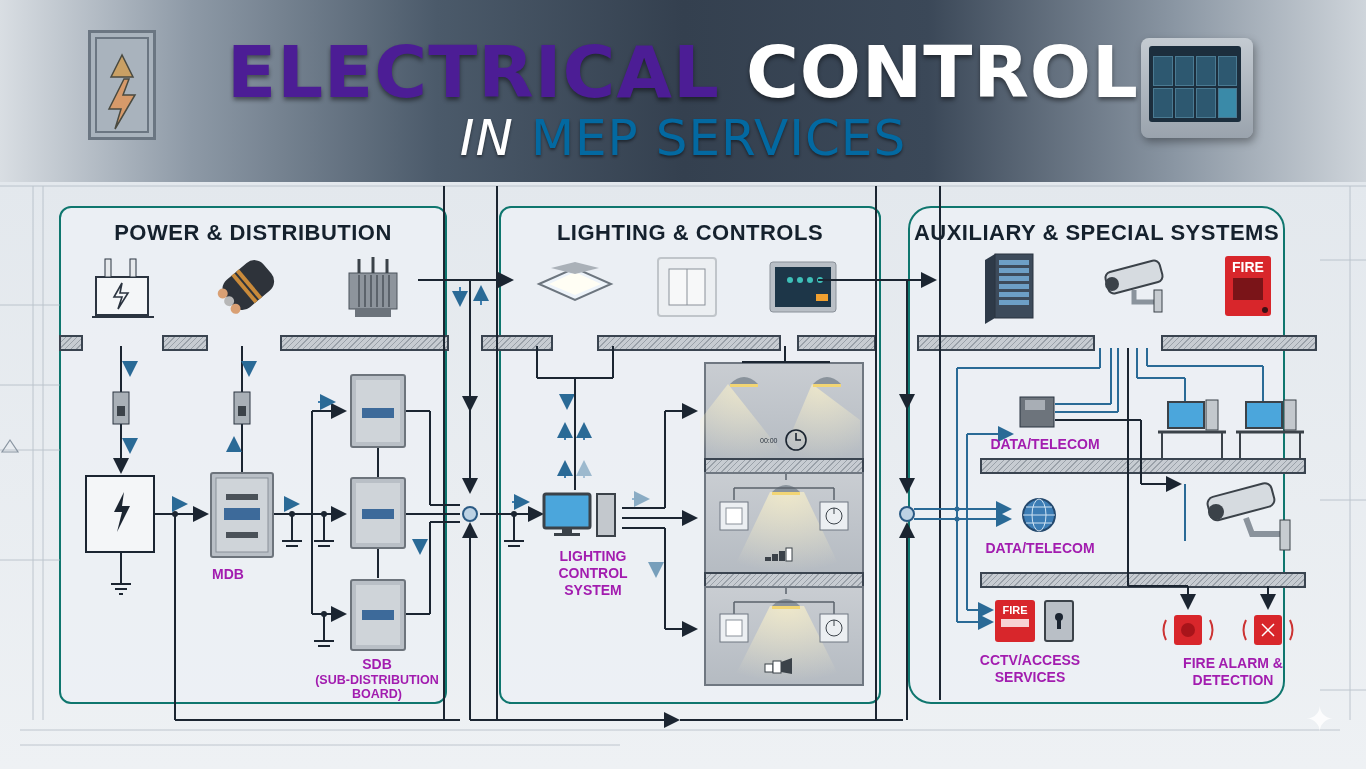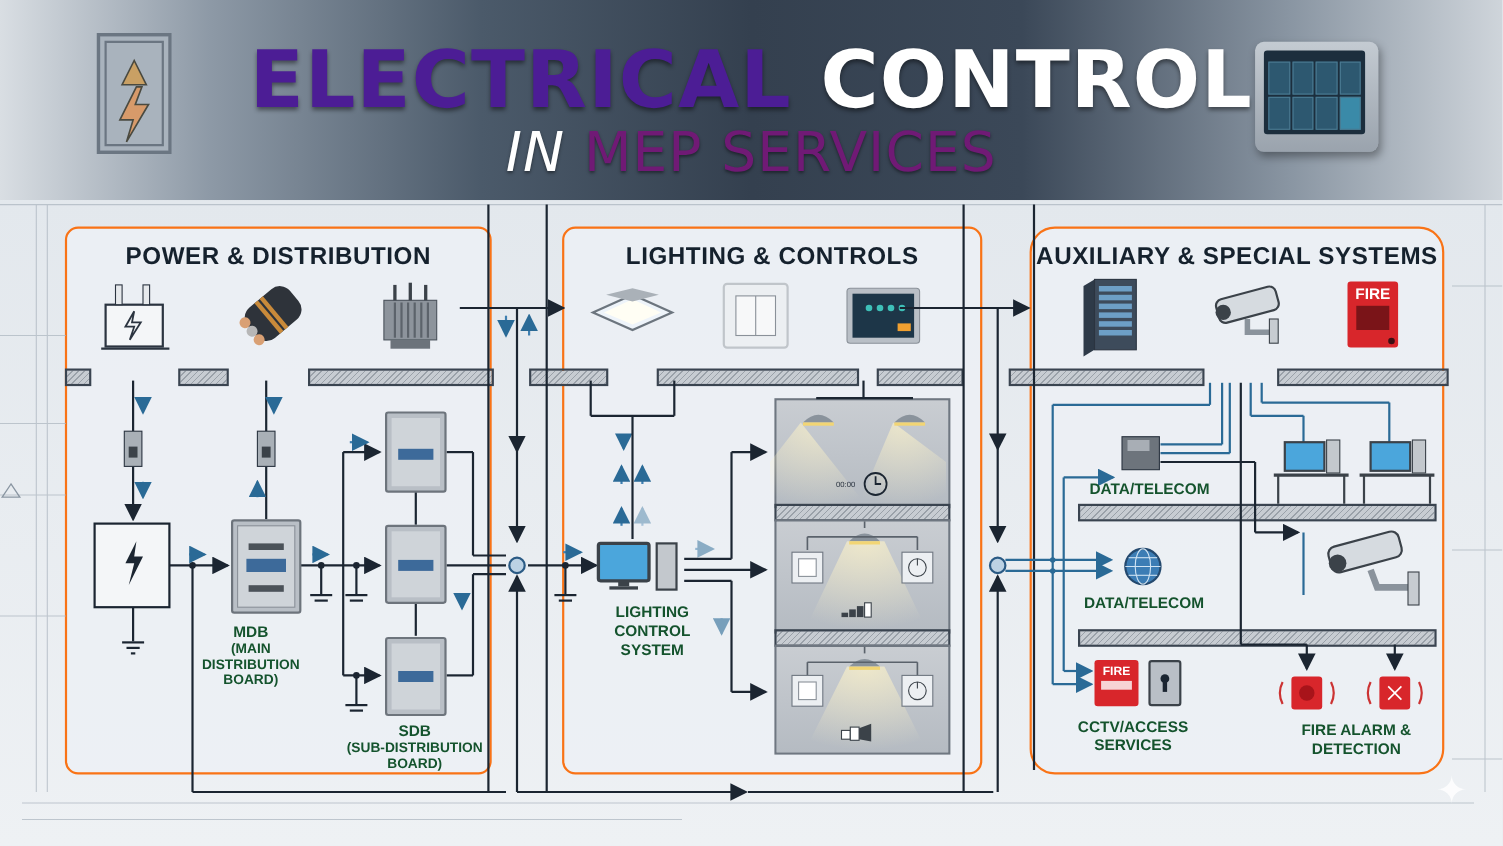--- a/index.html
+++ b/index.html
@@ -11,35 +11,35 @@
     background:linear-gradient(180deg,#e3e8ed,#eef1f4);}
   .title-line1{position:absolute;left:0;width:1366px;top:32px;text-align:center;
     font-family:"DejaVu Sans", sans-serif;font-weight:bold;font-size:72px;letter-spacing:1px;line-height:80px;
     text-shadow:0 3px 4px rgba(0,0,0,.45);}
   .title-line1 .blue{color:#4c1d95;}
   .title-line1 .white{color:#ffffff;}
   .title-line2{position:absolute;left:0;width:1366px;top:108px;text-align:center;
     font-family:"DejaVu Sans", sans-serif;font-size:50px;line-height:60px;letter-spacing:1px;
     text-shadow:0 2px 3px rgba(0,0,0,.45);}
   .title-line2 .white{color:#fff;font-style:italic;}
-  .title-line2 .orange{color:#701a75;}
+  .title-line2 .orange{color:#0369a1;}
   .hdr-icon-box{position:absolute;left:88px;top:30px;width:62px;height:104px;
     border:3px solid #6b7682;background:#a9b3bd;box-shadow:inset 0 0 0 4px #a9b3bd, inset 0 0 0 6px #6b7682;}
   .tablet{position:absolute;left:1141px;top:38px;width:112px;height:100px;border-radius:8px;
     background:linear-gradient(180deg,#c4cbd2,#9aa3ad);box-shadow:2px 4px 8px rgba(0,0,0,.35);}
   .tablet .screen{position:absolute;left:8px;top:8px;right:12px;bottom:16px;background:#1c2e3d;border-radius:3px;
     display:grid;grid-template-columns:repeat(4,1fr);grid-template-rows:1fr 1fr;gap:2px;padding:10px 4px 4px;}
   .tablet .tile{background:#2d5870;border:1px solid #4a7a92;}
-  .panel{position:absolute;top:206px;height:494px;border:2px solid #f97316;border-radius:12px;
+  .panel{position:absolute;top:206px;height:494px;border:2px solid #0f766e;border-radius:12px;
     background:rgba(236,240,244,.85);}
   .panel-title{position:absolute;top:12px;left:0;right:0;text-align:center;font-weight:bold;
     font-size:22px;color:#15212d;letter-spacing:.5px;}
   .hatch{position:absolute;height:12px;border:2px solid #3a4450;
     background:repeating-linear-gradient(135deg,#c7ccd2 0 3px,#9aa1a9 3px 4px);}
-  .lbl{position:absolute;font-weight:bold;color:#14532d;text-align:center;font-size:14px;line-height:17px;}
+  .lbl{position:absolute;font-weight:bold;color:#a21caf;text-align:center;font-size:14px;line-height:17px;}
   svg.overlay{position:absolute;left:0;top:0;width:1366px;height:769px;pointer-events:none;}
   .room{position:absolute;border:2px solid #6f7781;background:linear-gradient(180deg,#c9cdd2,#b5bbc2);}
   .sparkle{position:absolute;right:32px;bottom:30px;color:#ffffff;font-size:34px;opacity:.85;}
 </style>
 </head>
 <body>
 
 <div class="header"></div>
 <div class="bg-grid"></div>
 
@@ -68,24 +68,24 @@
     <div class="tile"></div>
       <div class="tile"></div>
       <div class="tile"></div>
       <div class="tile" style="background:#3a8aa8"></div>
   </div>
 </div>
 
 <div class="panel" style="left:59px;width:384px;">
   <div class="panel-title">POWER &amp; DISTRIBUTION</div>
 </div>
-<div class="panel" style="left:511px;width:378px;">
+<div class="panel" style="left:499px;width:378px;">
   <div class="panel-title">LIGHTING &amp; CONTROLS</div>
 </div>
-<div class="panel" style="left:936px;width:373px;border-radius:23px;">
+<div class="panel" style="left:908px;width:373px;border-radius:23px;">
   <div class="panel-title">AUXILIARY &amp; SPECIAL SYSTEMS</div>
 </div>
 
 <div class="hatch" style="left:59px;top:335px;width:20px;"></div>
 <div class="hatch" style="left:162px;top:335px;width:42px;"></div>
 <div class="hatch" style="left:280px;top:335px;width:165px;"></div>
 <div class="hatch" style="left:481px;top:335px;width:68px;"></div>
 <div class="hatch" style="left:597px;top:335px;width:180px;"></div>
 <div class="hatch" style="left:797px;top:335px;width:75px;"></div>
 <div class="hatch" style="left:917px;top:335px;width:174px;"></div>
@@ -511,21 +511,20 @@
     </g>
   <g>
       <rect x="1254" y="615" width="28" height="30" rx="3" fill="#d8262b"></rect>
       <path d="M1262,624 L1274,636 M1274,624 L1262,636" stroke="#fff" stroke-width="1.5"></path>
       <path d="M1246,620 Q1241,630 1246,640 M1290,620 Q1295,630 1290,640" stroke="#c33" stroke-width="2" fill="none"></path>
     </g>
 </svg>
 
 <div class="lbl" style="left:170px;top:566px;width:116px;">
   <div>MDB</div>
-  <div class="sm" style="font-size:12.5px;line-height:14px;">(MAIN DISTRIBUTION BOARD)</div>
 </div>
 <div class="lbl" style="left:312px;top:656px;width:130px;">
   <div>SDB</div>
   <div style="font-size:12.5px;line-height:14px;">(SUB-DISTRIBUTION BOARD)</div>
 </div>
 <div class="lbl" style="left:548px;top:548px;width:90px;">LIGHTING CONTROL SYSTEM</div>
 <div class="lbl" style="left:980px;top:436px;width:130px;">DATA/TELECOM</div>
 <div class="lbl" style="left:975px;top:540px;width:130px;">DATA/TELECOM</div>
 <div class="lbl" style="left:975px;top:652px;width:110px;">CCTV/ACCESS SERVICES</div>
 <div class="lbl" style="left:1168px;top:655px;width:130px;">FIRE ALARM &amp; DETECTION</div>

